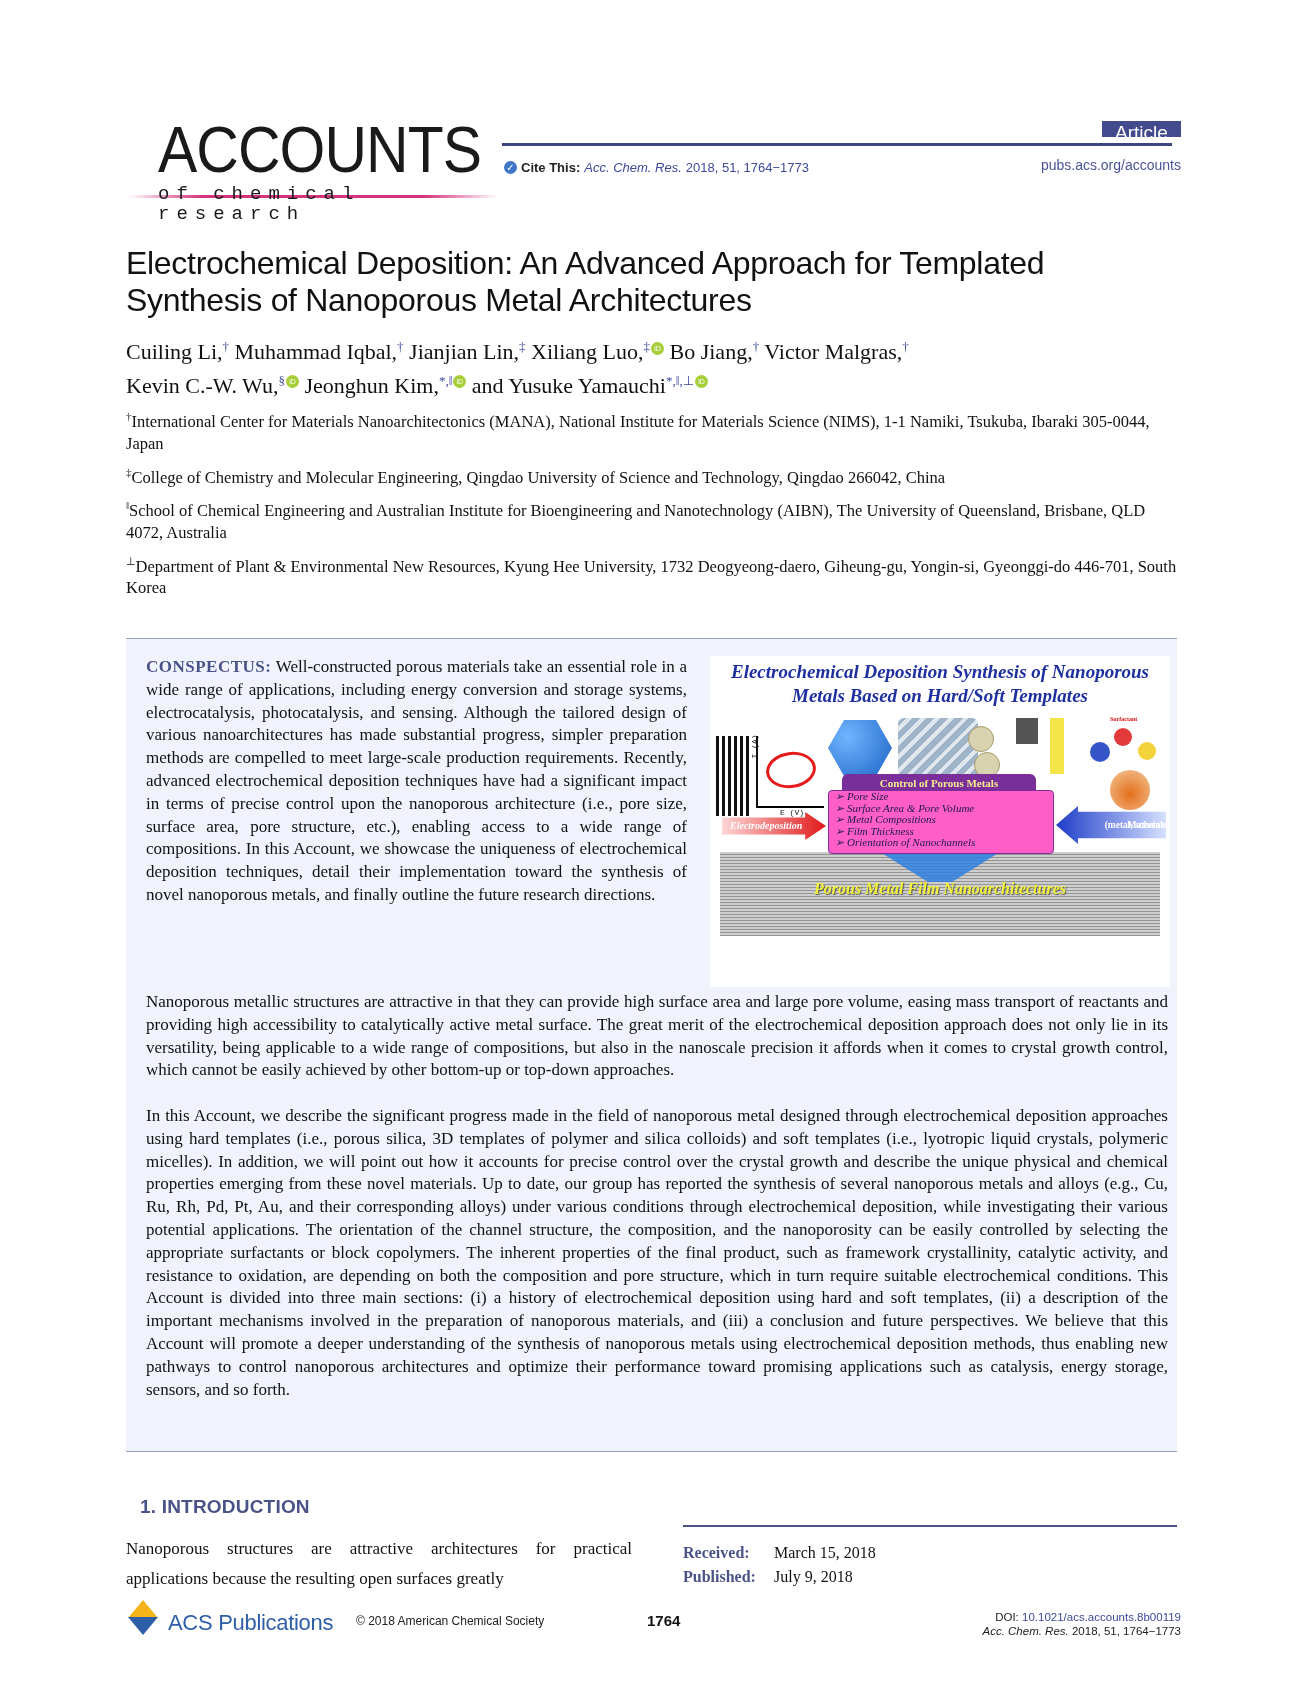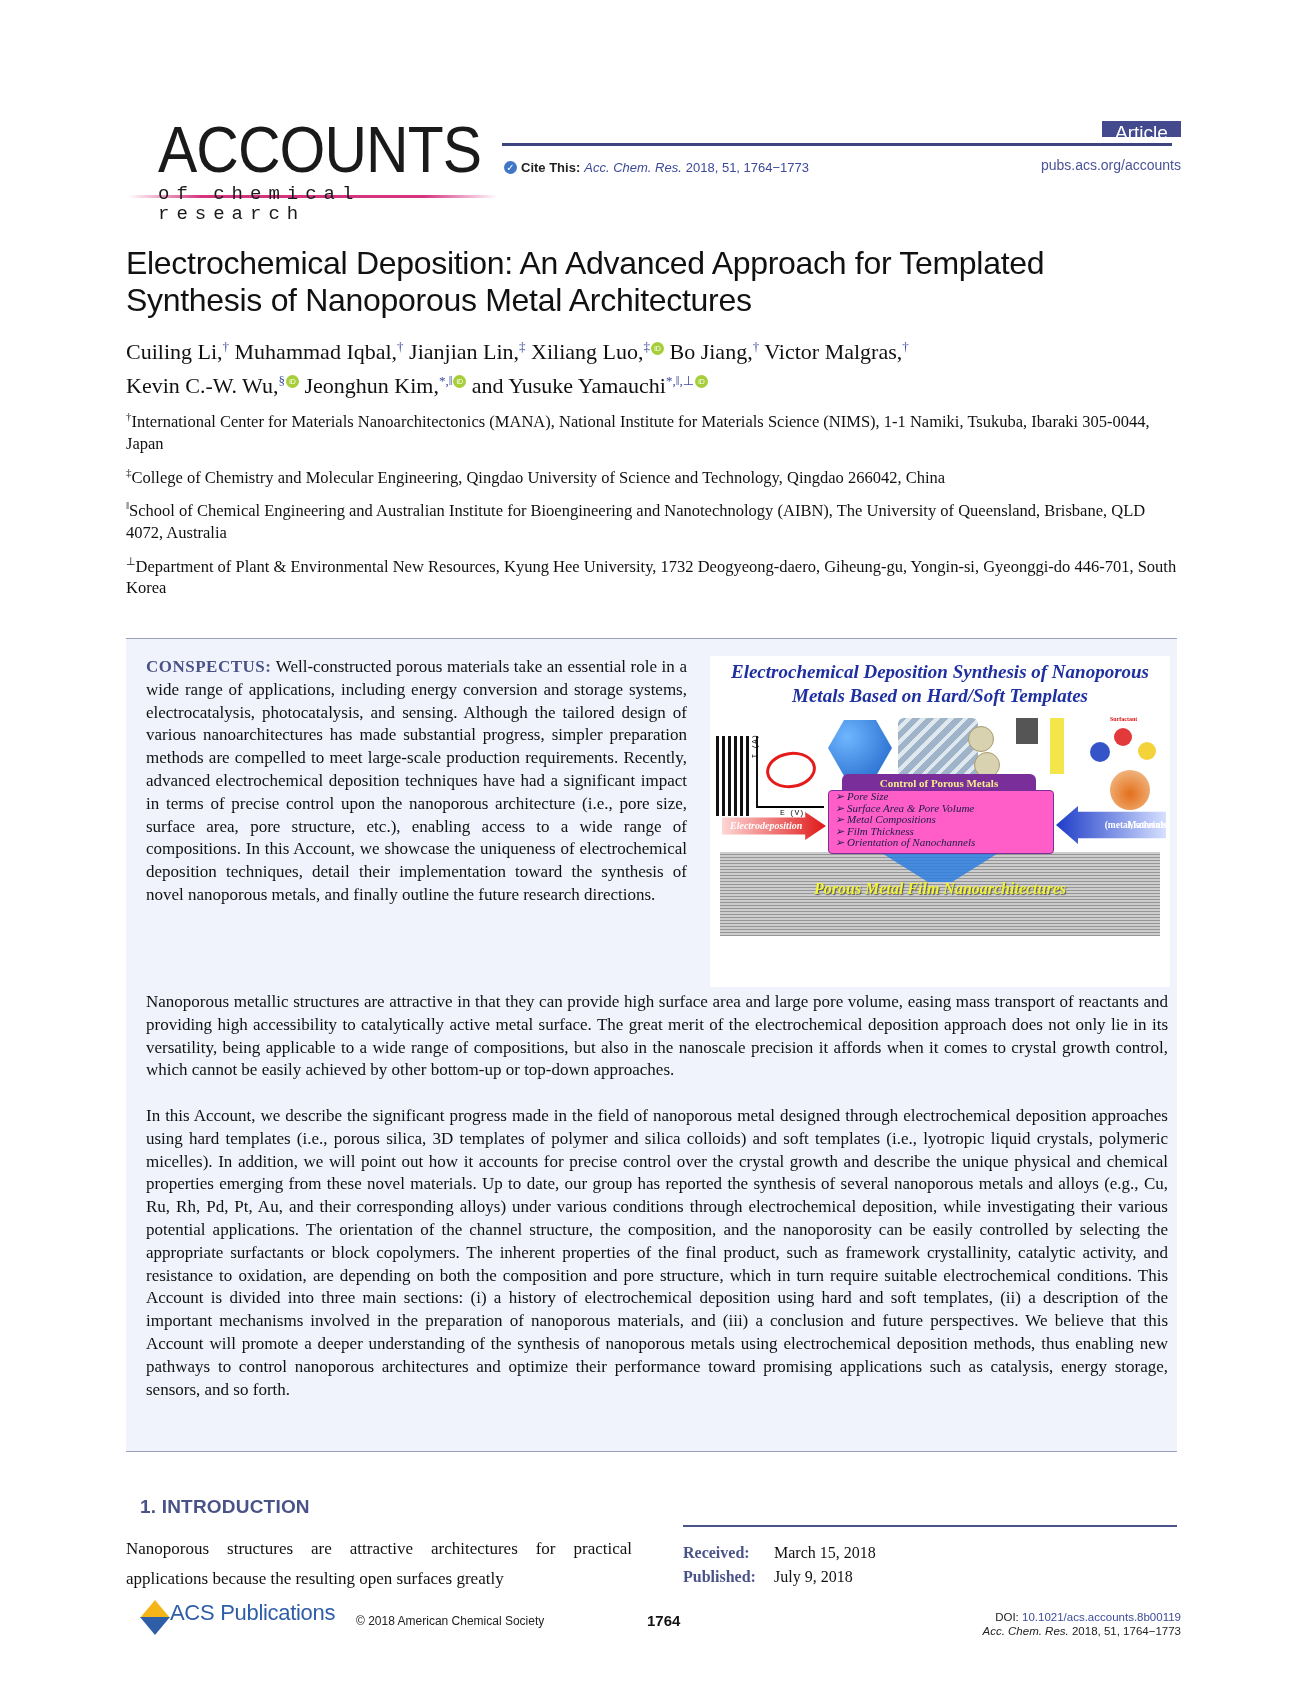--- a/index.html
+++ b/index.html
@@ -62,21 +62,21 @@
   .body-text{left:146px;width:1022px;font-size:17px;line-height:22.8px;text-align:justify;color:#111;}
   .p1{top:991px;}
   .p2{top:1105px;}
   
   .intro-h{left:126px;top:1496px;font-family:"Liberation Sans",sans-serif;font-size:19px;font-weight:bold;color:#4a5388;letter-spacing:0.2px;margin-left:14px;}
   .intro-text{left:126px;top:1534px;width:506px;font-size:17px;line-height:30px;text-align:justify;color:#111;}
   .dates-rule{left:683px;top:1525px;width:494px;height:2px;background:#4a5388;}
   .dates{left:683px;top:1541px;font-size:16px;line-height:24px;}
   .dates .lbl{color:#4a5388;font-weight:bold;display:inline-block;width:91px;}
   
-  .acs-logo{left:140px;top:1600px;display:flex;align-items:flex-start;gap:0;}
+  .acs-logo{left:128px;top:1600px;display:flex;align-items:flex-end;gap:10px;}
   .acs-logo .tri{width:30px;height:36px;position:relative;}
   .acs-logo .tri .top{position:absolute;left:0;top:0;width:30px;height:18px;background:#f5b519;clip-path:polygon(50% 0,100% 100%,0 100%);}
   .acs-logo .tri .bot{position:absolute;left:0;top:17px;width:30px;height:18px;background:#2f5ea8;clip-path:polygon(0 0,100% 0,50% 100%);}
   .acs-logo .name{font-family:"Liberation Sans",sans-serif;font-size:22px;color:#2f5ea8;letter-spacing:-0.3px;}
   .copy{left:356px;top:1614px;font-family:"Liberation Sans",sans-serif;font-size:12px;color:#222;}
   .pageno{left:647px;top:1612px;font-family:"Liberation Sans",sans-serif;font-size:15px;font-weight:bold;color:#111;}
   .doi{right:122px;top:1610px;text-align:right;font-family:"Liberation Sans",sans-serif;font-size:11.5px;line-height:14px;color:#222;}
   .doi .v{color:#3d4a9a;}
   .doi i{font-style:italic;}
 </style>

